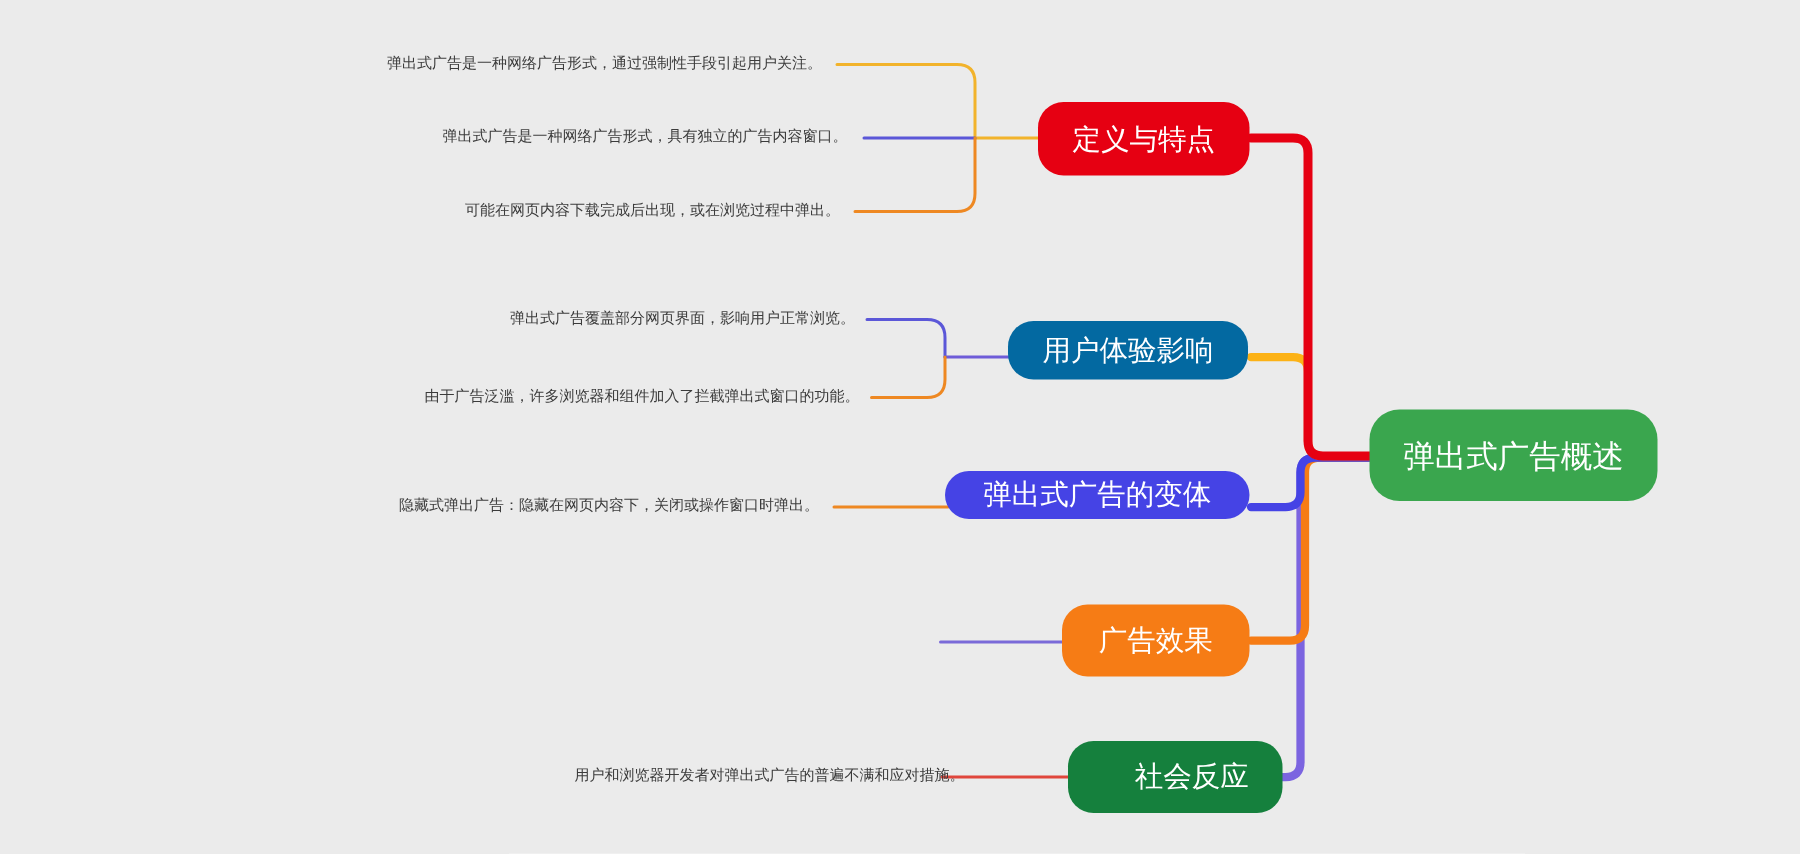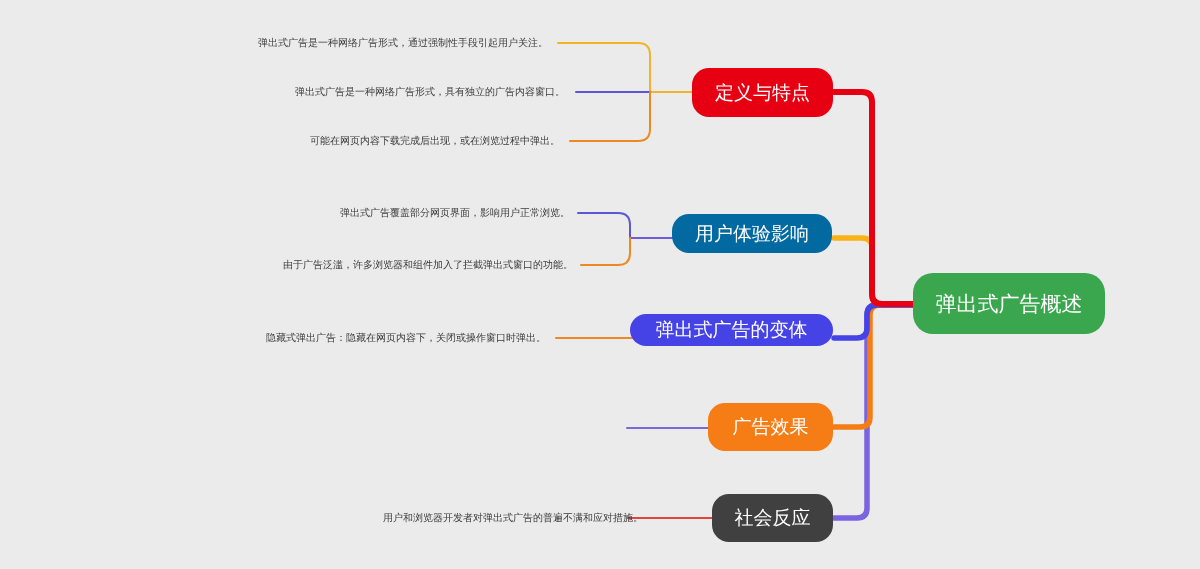--- a/index.html
+++ b/index.html
@@ -64,21 +64,21 @@
   </div>
 
   <div class="node" style="left: 630px; top: 314px; width: 203px; height: 32px; background: rgb(69, 67, 229);">
     <span>弹出式广告的变体</span>
   </div>
 
   <div class="node" style="left: 708px; top: 403px; width: 125px; height: 48px; background: rgb(246, 124, 21);">
     <span>广告效果</span>
   </div>
 
-  <div class="node" style="left: 712px; top: 494px; width: 121px; height: 48px; background: #404040;">
+  <div class="node" style="left: 712px; top: 494px; width: 121px; height: 48px; background: #15803d; padding-left: 22px;">
     <span>社会反应</span>
   </div>
 
   <div class="node root" style="left: 913px; top: 273px; width: 192px; height: 61px; background: rgb(58, 166, 78);">
     <span>弹出式广告概述</span>
   </div>
 
 </div>
 
 </body></html>

